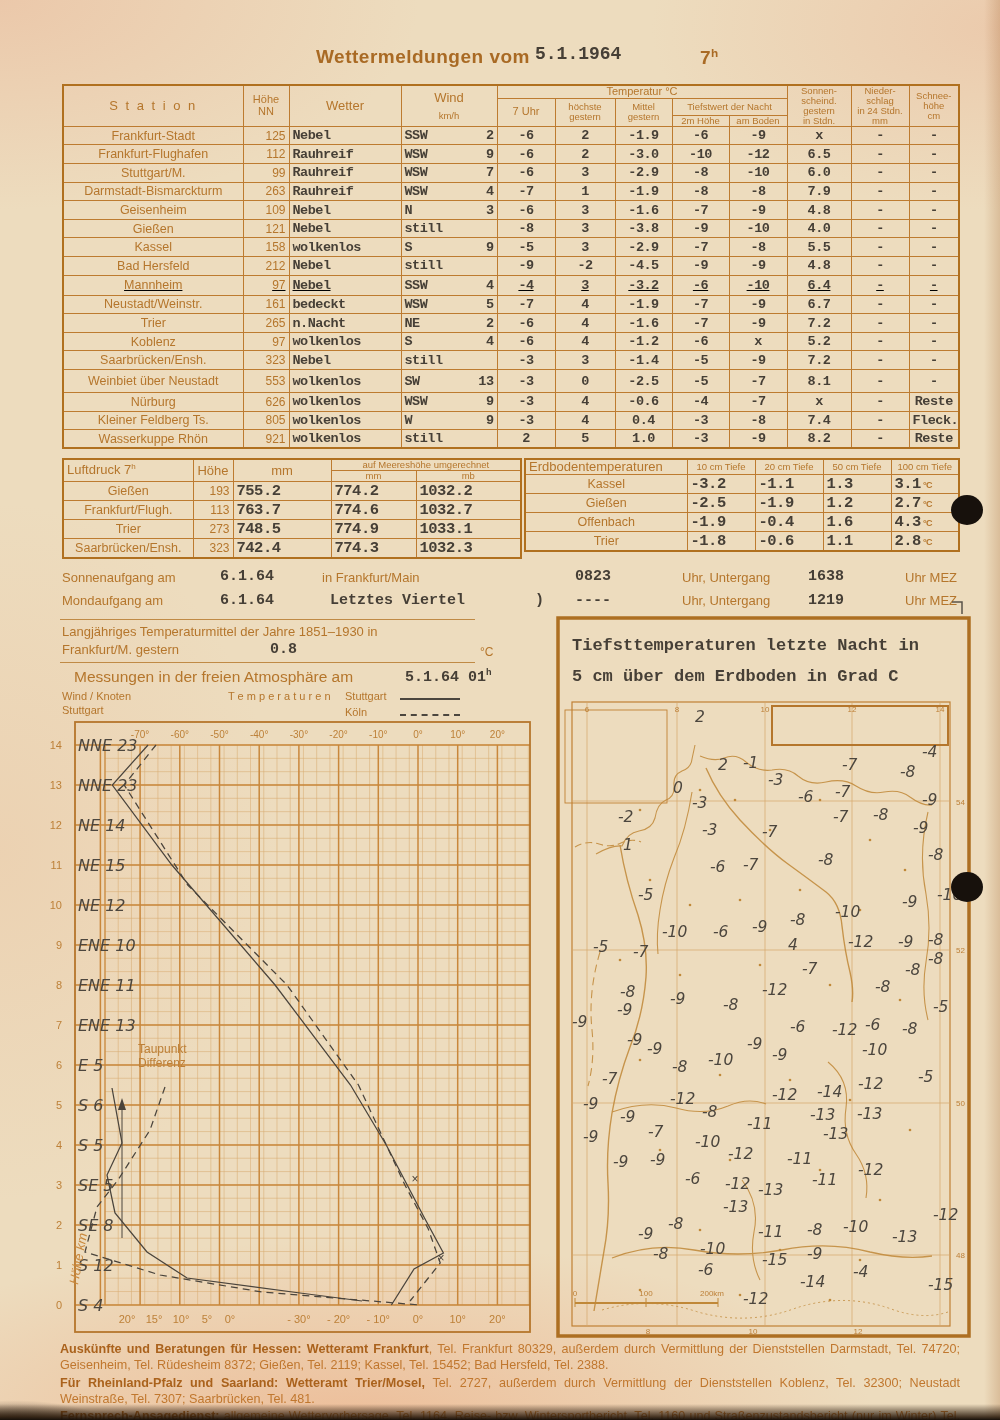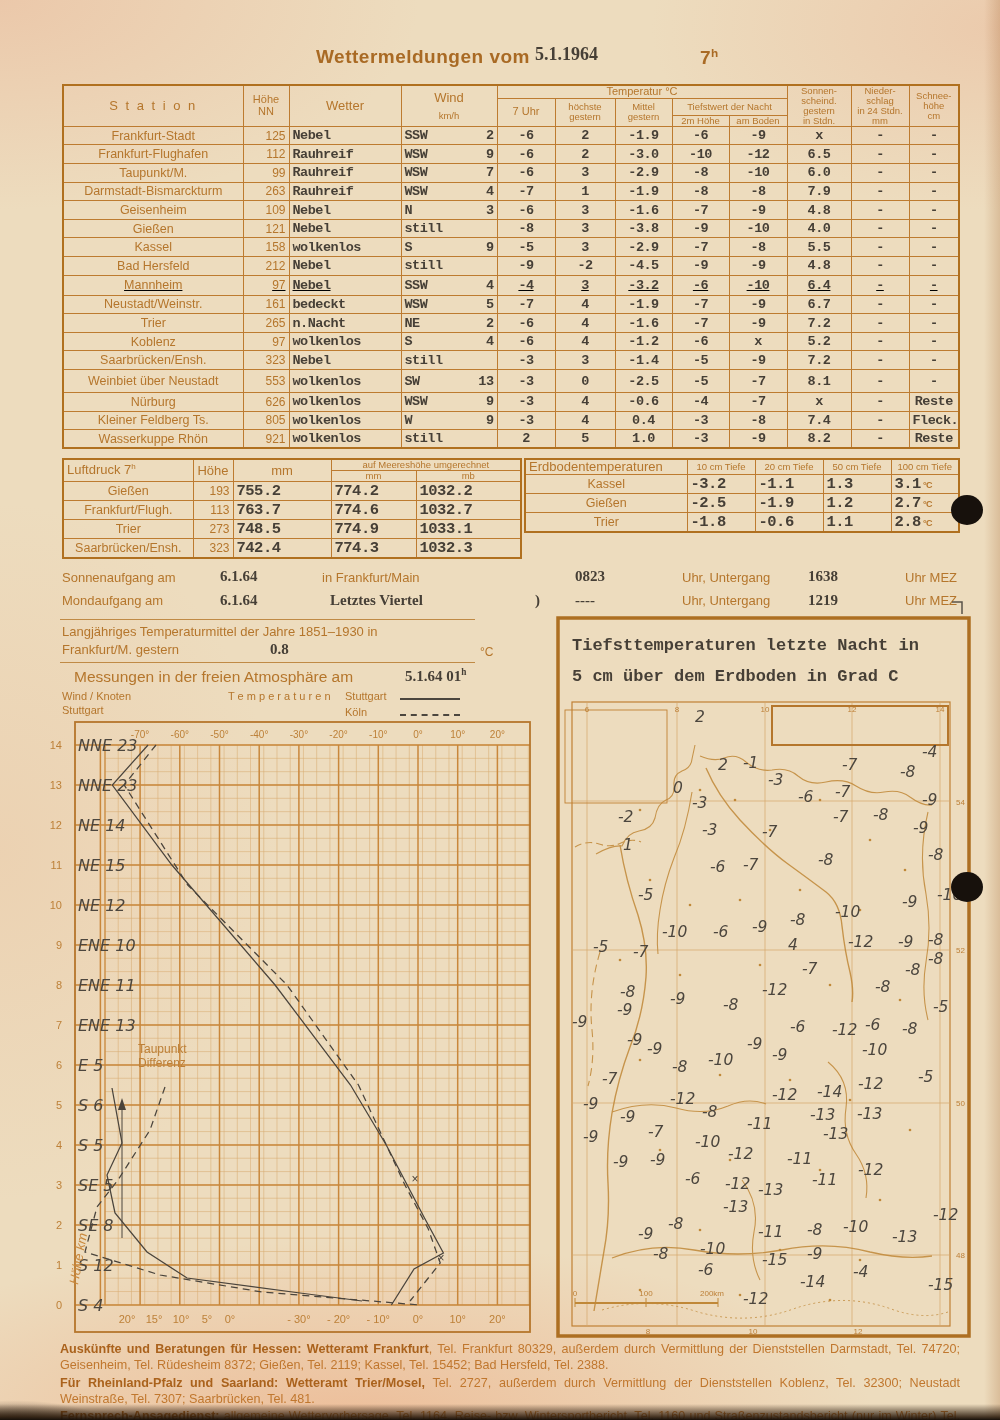--- a/index.html
+++ b/index.html
@@ -12,21 +12,21 @@
       linear-gradient(#eddcbe,#eddcbe);
     font-family:"Liberation Sans",sans-serif;}
   .right-edge{position:absolute;right:0;top:0;width:16px;height:100%;
     background:linear-gradient(to right, rgba(150,80,25,0), rgba(150,80,25,.22));}
   .bottom-edge{position:absolute;left:0;bottom:0;width:100%;height:16px;
     background:linear-gradient(to bottom, rgba(40,24,10,0), rgba(40,24,10,.85) 80%, #17100a);}
   .bl-blob{position:absolute;left:-10px;bottom:-6px;width:120px;height:26px;
     background:radial-gradient(ellipse at 20% 100%, rgba(25,15,8,.8), transparent 70%);}
   .printed{color:#b5762c;}
   .printed-bold{color:#a96a24;font-weight:bold;}
-  .typed{font-family:Liberation Serif, serif;color:#463f36;font-weight:bold;text-align:right;}
+  .typed{font-family:Liberation Mono, monospace;color:#463f36;font-weight:bold;text-align:right;}
   .abs{position:absolute;}
   
   .title{font-size:19px;letter-spacing:.5px;}
   
   table{border-collapse:collapse;table-layout:fixed;}
   .ftable{position:absolute;}
   .ftable table{width:100%;}
   .ftable th,.ftable td{border:1px solid #bd7b30;padding:0 3px;overflow:hidden;white-space:nowrap;}
   .ftable table{border:2px solid #b0701f;}
   .ftable th{font-weight:normal;color:#b5762c;white-space:pre-line;line-height:1.05;}
@@ -132,21 +132,21 @@
             <td class="t">-6</td>
             <td class="t">2</td>
             <td class="t">-3.0</td>
             <td class="t">-10</td>
             <td class="t">-12</td>
             <td class="t">6.5</td>
             <td class="t">-</td>
             <td class="t">-</td>
           </tr>
           <tr style="height: 18.6px;">
-            <td class="c-name">Taupunkt/M.</td>
+            <td class="c-name">Stuttgart/M.</td>
             <td class="c-alt">99</td>
             <td class="t t-l">Rauhreif</td>
             <td class="t t-l wind"><span>WSW</span><span class="spd">7</span></td>
             <td class="t">-6</td>
             <td class="t">3</td>
             <td class="t">-2.9</td>
             <td class="t">-8</td>
             <td class="t">-10</td>
             <td class="t">6.0</td>
             <td class="t">-</td>
@@ -431,20 +431,27 @@
             <td class="t t-l">-1.1</td>
             <td class="t t-l">1.3</td>
             <td class="t t-l">3.1<span style="font-size: 9px; color: rgb(181, 118, 44); font-family: &quot;Liberation Sans&quot;, sans-serif;"> °C</span></td>
           </tr>
           <tr style="height: 19px;">
             <td class="c-name">Gießen</td>
             <td class="t t-l">-2.5</td>
             <td class="t t-l">-1.9</td>
             <td class="t t-l">1.2</td>
             <td class="t t-l">2.7<span style="font-size: 9px; color: rgb(181, 118, 44); font-family: &quot;Liberation Sans&quot;, sans-serif;"> °C</span></td>
+          </tr>
+          <tr style="height: 19px;">
+            <td class="c-name">Offenbach</td>
+            <td class="t t-l">-1.9</td>
+            <td class="t t-l">-0.4</td>
+            <td class="t t-l">1.6</td>
+            <td class="t t-l">4.3<span style="font-size: 9px; color: rgb(181, 118, 44); font-family: &quot;Liberation Sans&quot;, sans-serif;"> °C</span></td>
           </tr>
           <tr style="height: 19px;">
             <td class="c-name">Trier</td>
             <td class="t t-l">-1.8</td>
             <td class="t t-l">-0.6</td>
             <td class="t t-l">1.1</td>
             <td class="t t-l">2.8<span style="font-size: 9px; color: rgb(181, 118, 44); font-family: &quot;Liberation Sans&quot;, sans-serif;"> °C</span></td>
           </tr>
         </tbody>
     </table>

